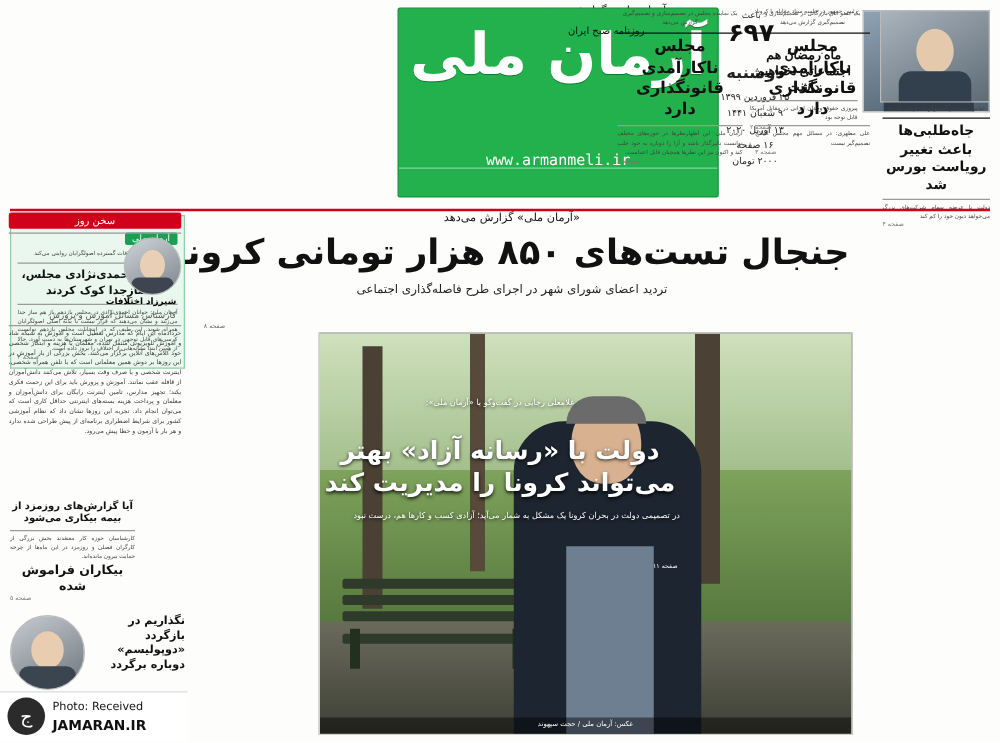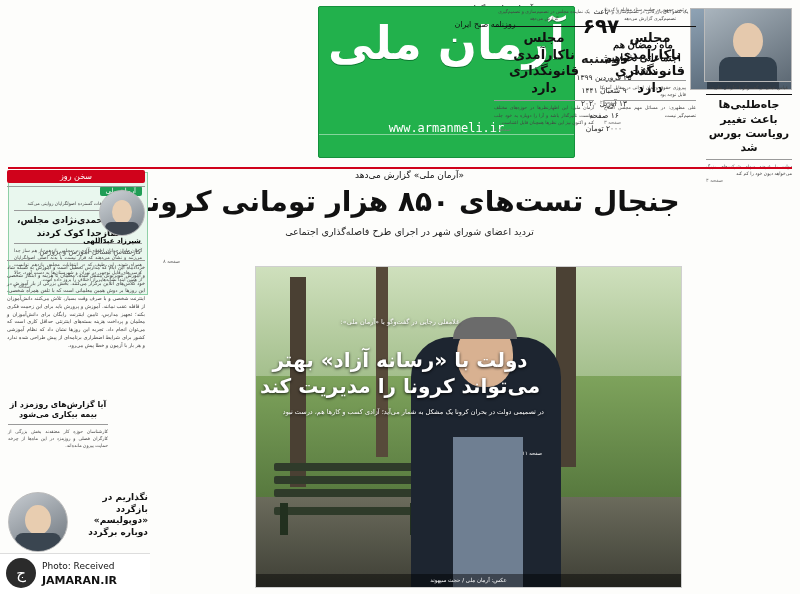--- a/index.html
+++ b/index.html
@@ -324,39 +324,43 @@
     <div class="tiny2">آرمان ملی: جوانان احمدی‌نژادی در مجلس یازدهم باز هم ساز جدا می‌زنند و نشان می‌دهند که قرار نیست با بدنه اصلی اصولگرایان همراه شوند. این طیف که در انتخابات مجلس یازدهم توانست کرسی‌های قابل توجهی در تهران و شهرستان‌ها به دست آورد، حالا از همین ابتدا نشانه‌هایی از اختلاف را بروز داده است.</div>
     <div class="pagemark">صفحه ۲</div>
   </div>
 
   <div class="col" style="left:8px;top:400px;width:100px;direction:rtl;">
     <div class="head-c" style="font-size:8px;">آیا گزارش‌های روزمزد از بیمه بیکاری می‌شود</div>
     <div class="rule-thin"></div>
     <div class="tiny2">کارشناسان حوزه کار معتقدند بخش بزرگی از کارگران فصلی و روزمزد در این ماه‌ها از چرخه حمایت بیرون مانده‌اند.</div>
   </div>
 
+  <div class="col" style="left:8px;top:450px;width:100px;direction:rtl;">
+    <div class="head-c" style="font-size:10px;">بیکاران فراموش شده</div>
+    <div class="pagemark ctr">صفحه ۵</div>
+  </div>
 
   <div class="bl-photo">
     <div class="h"></div>
     <div class="b"></div>
   </div>
   <div class="col" style="left:70px;top:492px;width:78px;direction:rtl;">
     <div class="head-c" style="font-size:9px;text-align:right;">نگذاریم در بازگردد «دوپولیسم» دوباره برگردد</div>
   </div>
 
   <div class="sokhan">
     <div class="bar">سخن روز</div>
     <div class="rule-thin"></div>
     <div style="text-align:right;">
       <span class="auth-photo">
         <span class="h"></span>
         <span class="b"></span>
       </span>
       <span class="auth">
-        <span class="bold" style="display:block;">شیرزاد عبداللهی</span>
+        <span class="bold" style="display:block;">شیرزاد اختلافات</span>
         <span style="display:block;color:#555;">کارشناس مسائل آموزش و پرورش</span>
       </span>
     </div>
     <div class="rule-thin"></div>
     <div class="tiny">خردادماه این ایام که مدارس تعطیل است و آموزش به شبکه شاد و آموزش تلویزیونی منتقل شده، معلمان با هزینه و ابتکار شخصی خود کلاس‌های آنلاین برگزار می‌کنند. بخش بزرگی از بار آموزش در این روزها بر دوش همین معلمانی است که با تلفن همراه شخصی، اینترنت شخصی و با صرف وقت بسیار، تلاش می‌کنند دانش‌آموزان از قافله عقب نمانند. آموزش و پرورش باید برای این زحمت فکری بکند؛ تجهیز مدارس، تامین اینترنت رایگان برای دانش‌آموزان و معلمان و پرداخت هزینه بسته‌های اینترنتی حداقل کاری است که می‌توان انجام داد. تجربه این روزها نشان داد که نظام آموزشی کشور برای شرایط اضطراری برنامه‌ای از پیش طراحی شده ندارد و هر بار با آزمون و خطا پیش می‌رود.</div>
   </div>
 
   <div class="footer">
     <div class="jam">ج</div>
     <div class="l1">Photo: Received</div>

